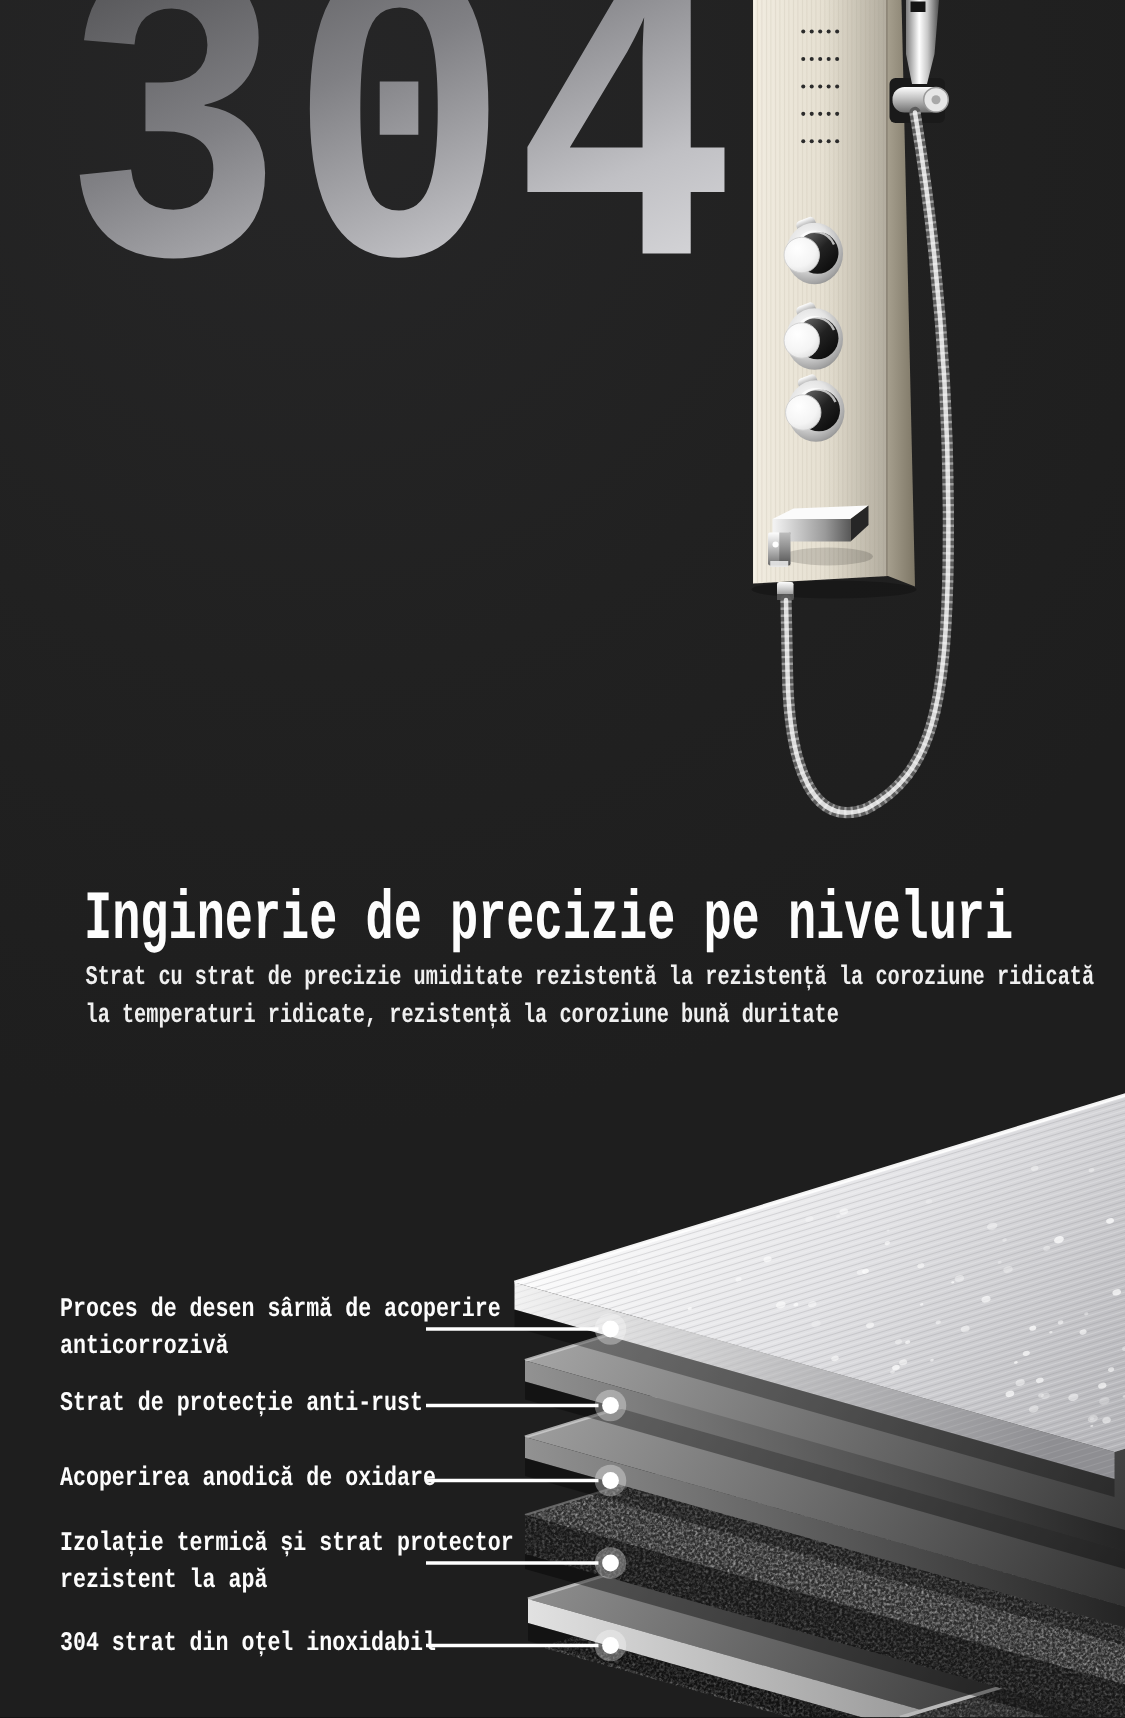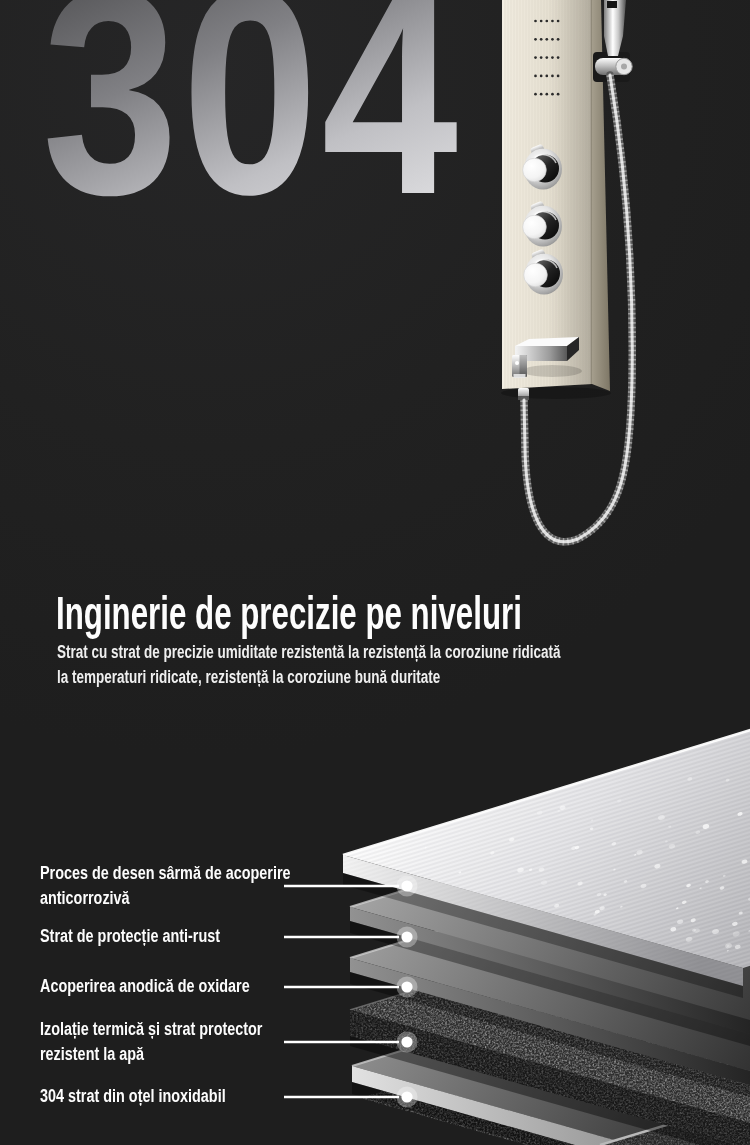--- a/index.html
+++ b/index.html
@@ -1,19 +1,19 @@
 <!DOCTYPE html>
 <html><head>
 <meta charset="utf-8">
 <style>
   html,body{margin:0;padding:0;background:#111;}
   .canvas{
     position:relative;width:750px;height:1145px;overflow:hidden;
     background:radial-gradient(90% 60% at 28% 6%, #262627 0%, #212121 55%, #1e1e1e 100%);
-    font-family:Liberation Sans, sans-serif;
+    font-family:Liberation Mono, monospace;
   }
   .abs{position:absolute;}
   #big-number{
     left:42px;top:-54px;
     font-size:292px;line-height:292px;font-weight:700;letter-spacing:4px;
     transform:scaleX(.84);transform-origin:left top;
     background:linear-gradient(160deg,#474749 0%,#808084 38%,#c0c0c4 68%,#e8e8ea 100%);
     -webkit-background-clip:text;background-clip:text;color:transparent;
     text-shadow:none;white-space:nowrap;z-index:1;
   }

